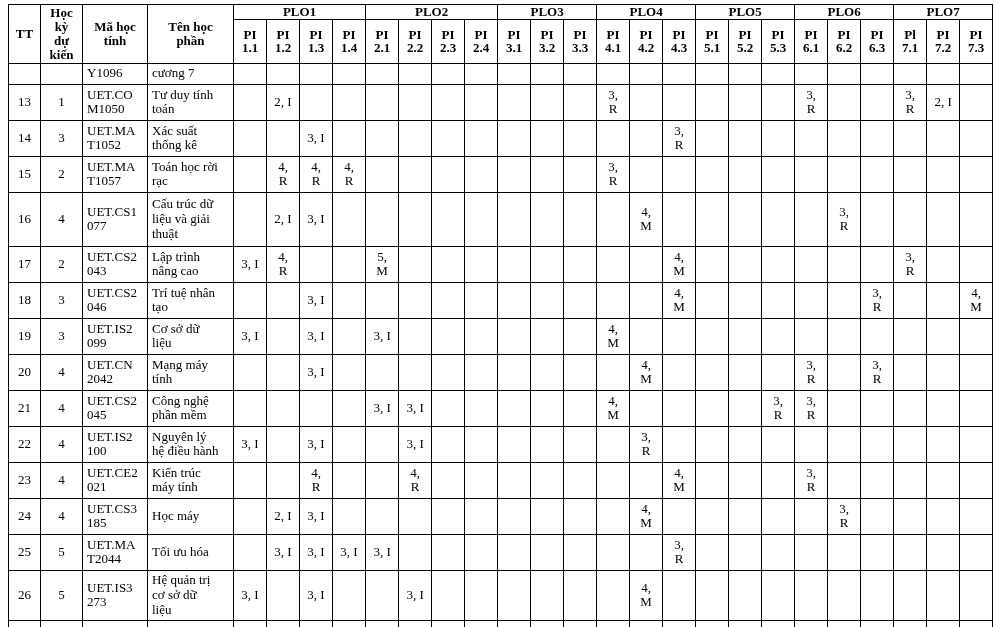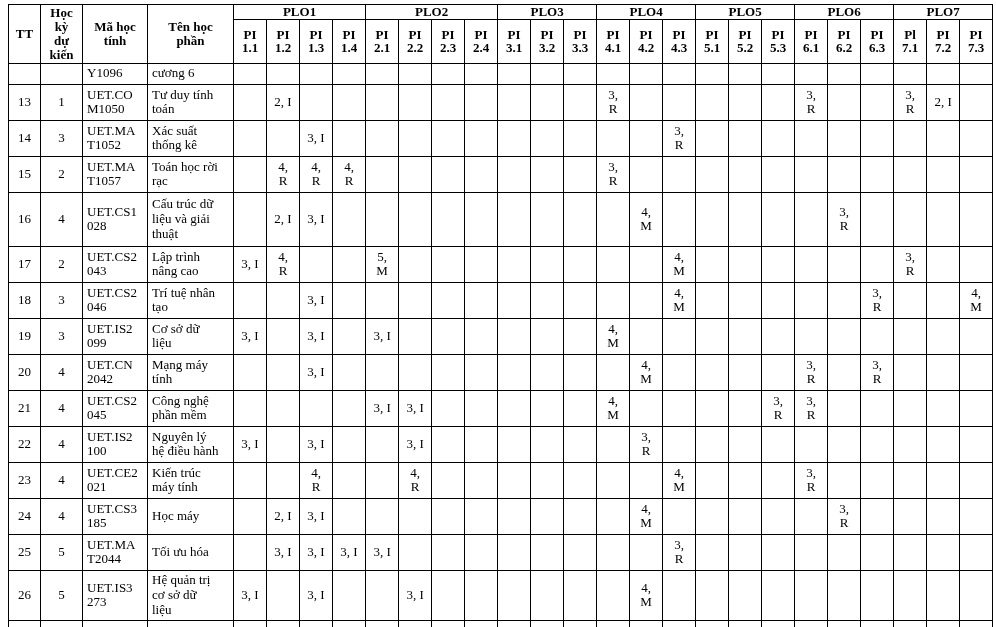--- a/index.html
+++ b/index.html
@@ -146,21 +146,21 @@
 7.2</th>
         <th>PI
 7.3</th>
       </tr>
     </thead>
   <tbody>
       <tr style="height: 21px;">
         <td></td>
         <td></td>
         <td class="cell-left">Y1096</td>
-        <td class="cell-left">cương 6</td>
+        <td class="cell-left">cương 7</td>
         <td></td>
         <td></td>
         <td></td>
         <td></td>
         <td></td>
         <td></td>
         <td></td>
         <td></td>
         <td></td>
         <td></td>
@@ -276,21 +276,21 @@
         <td></td>
         <td></td>
         <td></td>
         <td></td>
         <td></td>
       </tr>
       <tr style="height: 54px;">
         <td>16</td>
         <td>4</td>
         <td class="cell-left">UET.CS1
-028</td>
+077</td>
         <td class="cell-left">Cấu trúc dữ
 liệu và giải
 thuật</td>
         <td></td>
         <td>2, I</td>
         <td>3, I</td>
         <td></td>
         <td></td>
         <td></td>
         <td></td>

